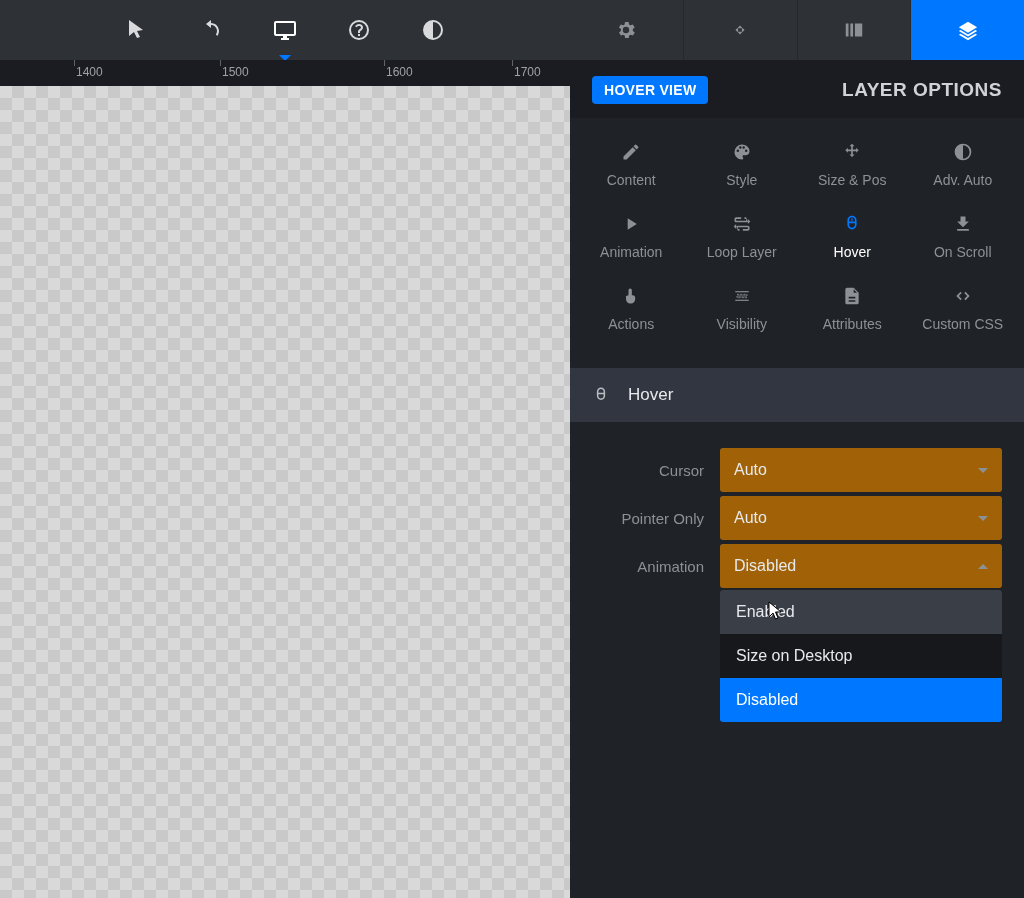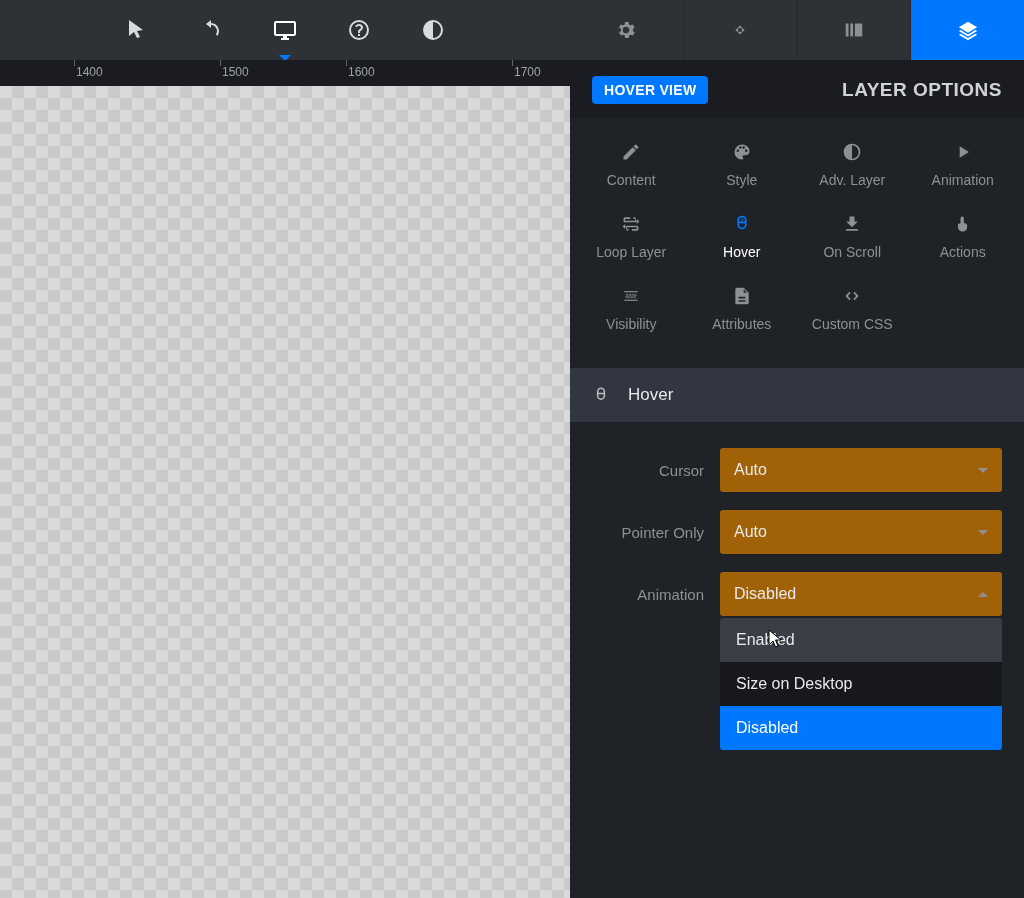--- a/index.html
+++ b/index.html
@@ -44,21 +44,21 @@
   .category-grid { padding:24px 6px 18px 6px; background:#1f2227; display:grid; grid-template-columns:repeat(4,1fr); row-gap:26px; }
   .cat { display:flex; flex-direction:column; align-items:center; gap:10px; color:#8d9196; font-size:14px; cursor:pointer; }
   .cat svg { width:20px; height:20px; fill:#8d9196; }
   .cat.active { color:#ffffff; }
   .cat.active svg { fill:#0077ff; }
 
   .section { margin-top:18px; }
   .section-header { height:54px; background:#323640; display:flex; align-items:center; gap:18px; padding:0 22px; color:#e7e9ec; font-size:17px; }
   .section-header svg { width:18px; height:18px; fill:#b9bdc2; }
 
-  .form { padding:26px 22px 0 22px; display:flex; flex-direction:column; gap:18px; }
+  .form { padding:26px 22px 0 22px; display:flex; flex-direction:column; gap:4px; }
   .row { display:flex; align-items:center; gap:16px; }
   .row-label { width:112px; text-align:right; color:#8d9196; font-size:15px; }
   .select { flex:1; height:44px; background:#a16207; border-radius:3px; display:flex; align-items:center; justify-content:space-between; padding:0 14px; color:#e7e9ec; font-size:16px; cursor:pointer; position:relative; }
   .select .caret { width:0; height:0; border-left:5px solid transparent; border-right:5px solid transparent; }
   .caret.down { border-top:5px solid #8d9196; }
   .caret.up { border-bottom:5px solid #8d9196; }
 
   .dropdown { position:absolute; top:46px; left:0; right:0; background:#16181c; border-radius:3px; overflow:hidden; z-index:10; }
   .dropdown .opt { height:44px; display:flex; align-items:center; padding:0 16px; color:#e7e9ec; font-size:16px; cursor:pointer; position:relative; }
   .dropdown .opt.hovered { background:#3a3f47; }
@@ -99,21 +99,21 @@
       <div class="tool">
         <svg viewBox="0 0 24 24">
             <path d="M12 2a10 10 0 100 20 10 10 0 000-20zm0 18V4a8 8 0 010 16z"></path>
           </svg>
       </div>
     </div>
 
     <div class="ruler">
       <span class="tick-label" style="left:76px">1400</span>
       <span class="tick-label" style="left:222px">1500</span>
-      <span class="tick-label" style="left:348px">1600</span>
+      <span class="tick-label" style="left:386px">1600</span>
       <span class="tick-label" style="left:514px">1700</span>
     </div>
 
     <div class="canvas-wrap"></div>
   </div>
 
   <div class="right">
 
     <div class="right-top-tabs">
       <div class="tab">
@@ -151,23 +151,29 @@
         <span>Content</span>
       </div>
       <div class="cat">
         <svg viewBox="0 0 24 24">
             <path d="M12 3a9 9 0 00-9 9c0 5 4 9 9 9 1 0 1.5-.8 1.5-1.5 0-.4-.2-.8-.4-1-.3-.3-.5-.7-.5-1.1 0-.8.7-1.4 1.5-1.4H16c3 0 5-2.2 5-5 0-4.4-4-8-9-8zm-5 9a1.5 1.5 0 110-3 1.5 1.5 0 010 3zm3-4a1.5 1.5 0 110-3 1.5 1.5 0 010 3zm4 0a1.5 1.5 0 110-3 1.5 1.5 0 010 3zm3 4a1.5 1.5 0 110-3 1.5 1.5 0 010 3z"></path>
           </svg>
         <span>Style</span>
       </div>
       <div class="cat">
         <svg viewBox="0 0 24 24">
+            <path d="M12 2l3 3h-2v4h4V7l3 3-3 3v-2h-4v4h2l-3 3-3-3h2v-4H7v2l-3-3 3-3v2h4V5H9l3-3z"></path>
+          </svg>
+        <span>Size &amp; Pos</span>
+      </div>
+      <div class="cat">
+        <svg viewBox="0 0 24 24">
             <path d="M12 2a10 10 0 100 20 10 10 0 000-20zm0 18V4a8 8 0 010 16z"></path>
           </svg>
-        <span>Adv. Layer</span>
+        <span>Adv. Auto</span>
       </div>
       <div class="cat">
         <svg viewBox="0 0 24 24">
             <path d="M8 5v14l11-7z"></path>
           </svg>
         <span>Animation</span>
       </div>
       <div class="cat">
         <svg viewBox="0 0 24 24">
             <path d="M17 4h-2v2h2v2H5V6h6V4H5c-1.1 0-2 .9-2 2v2c0 1.1.9 2 2 2h12c1.1 0 2-.9 2-2V6l3 3-3 3v-2zm-10 16h2v-2H7v-2h12v2h-6v2h6c1.1 0 2-.9 2-2v-2c0-1.1-.9-2-2-2H7c-1.1 0-2 .9-2 2v2l-3-3 3-3v2z"></path>

